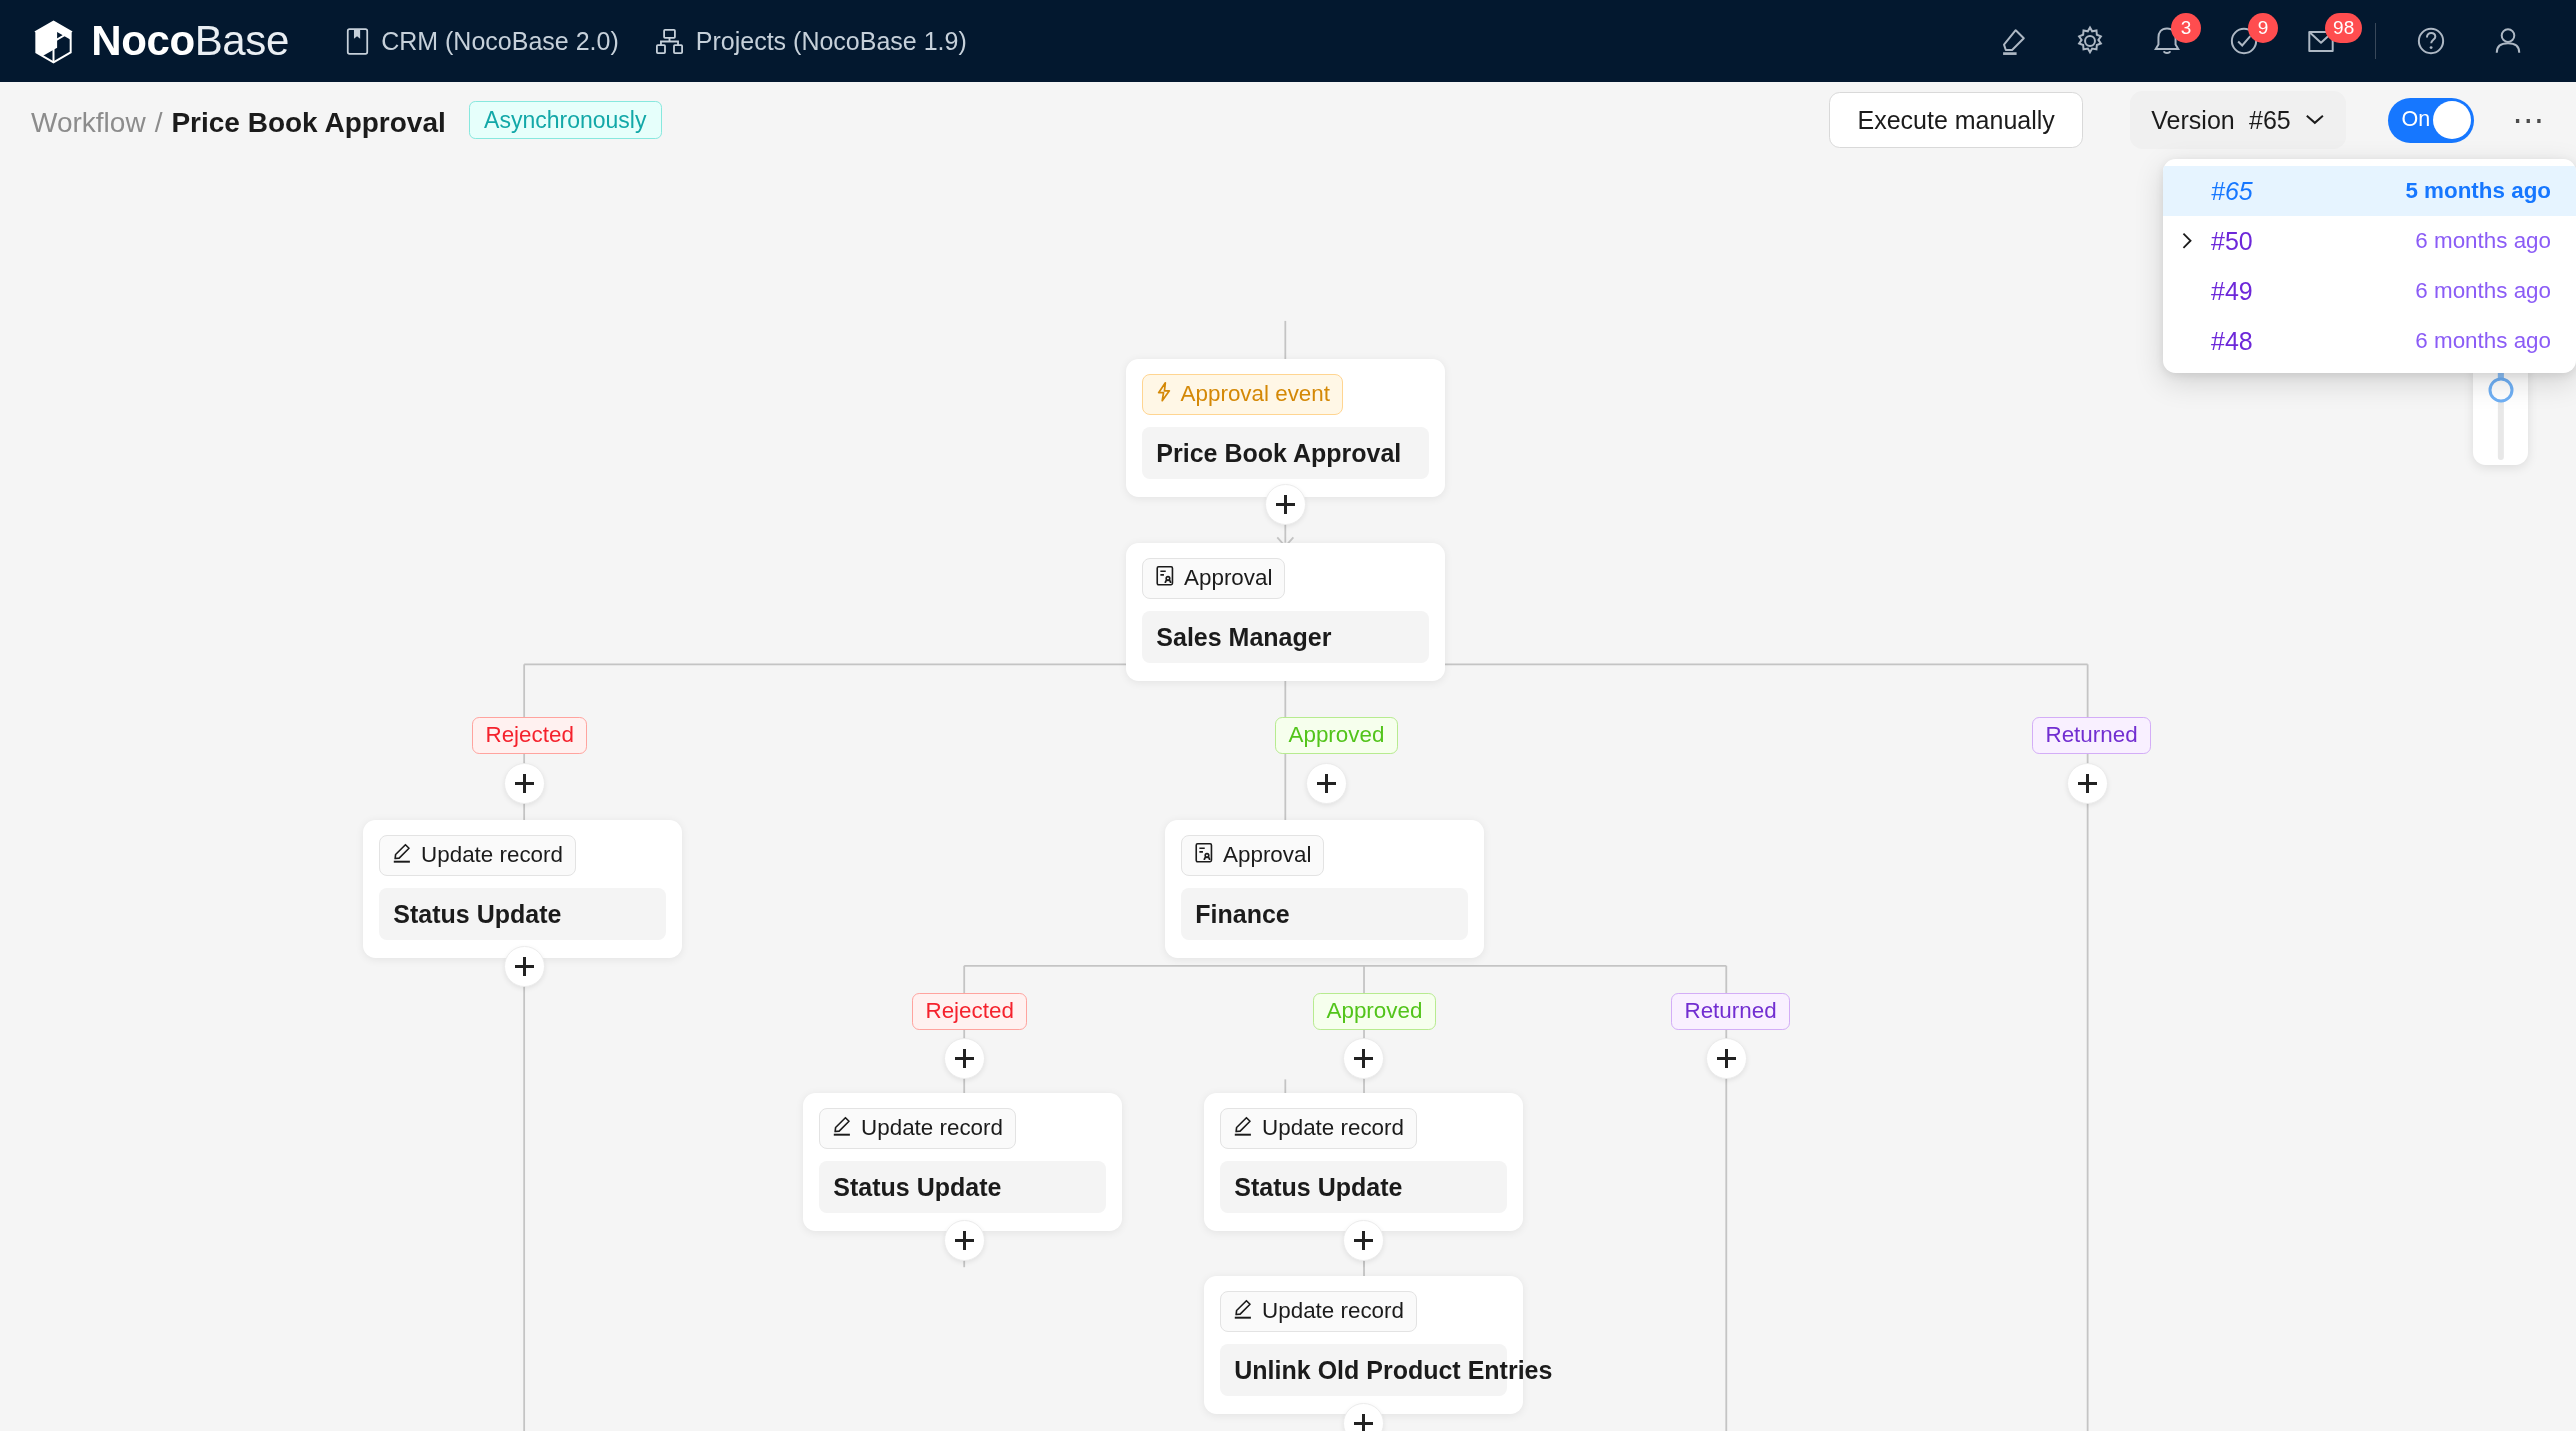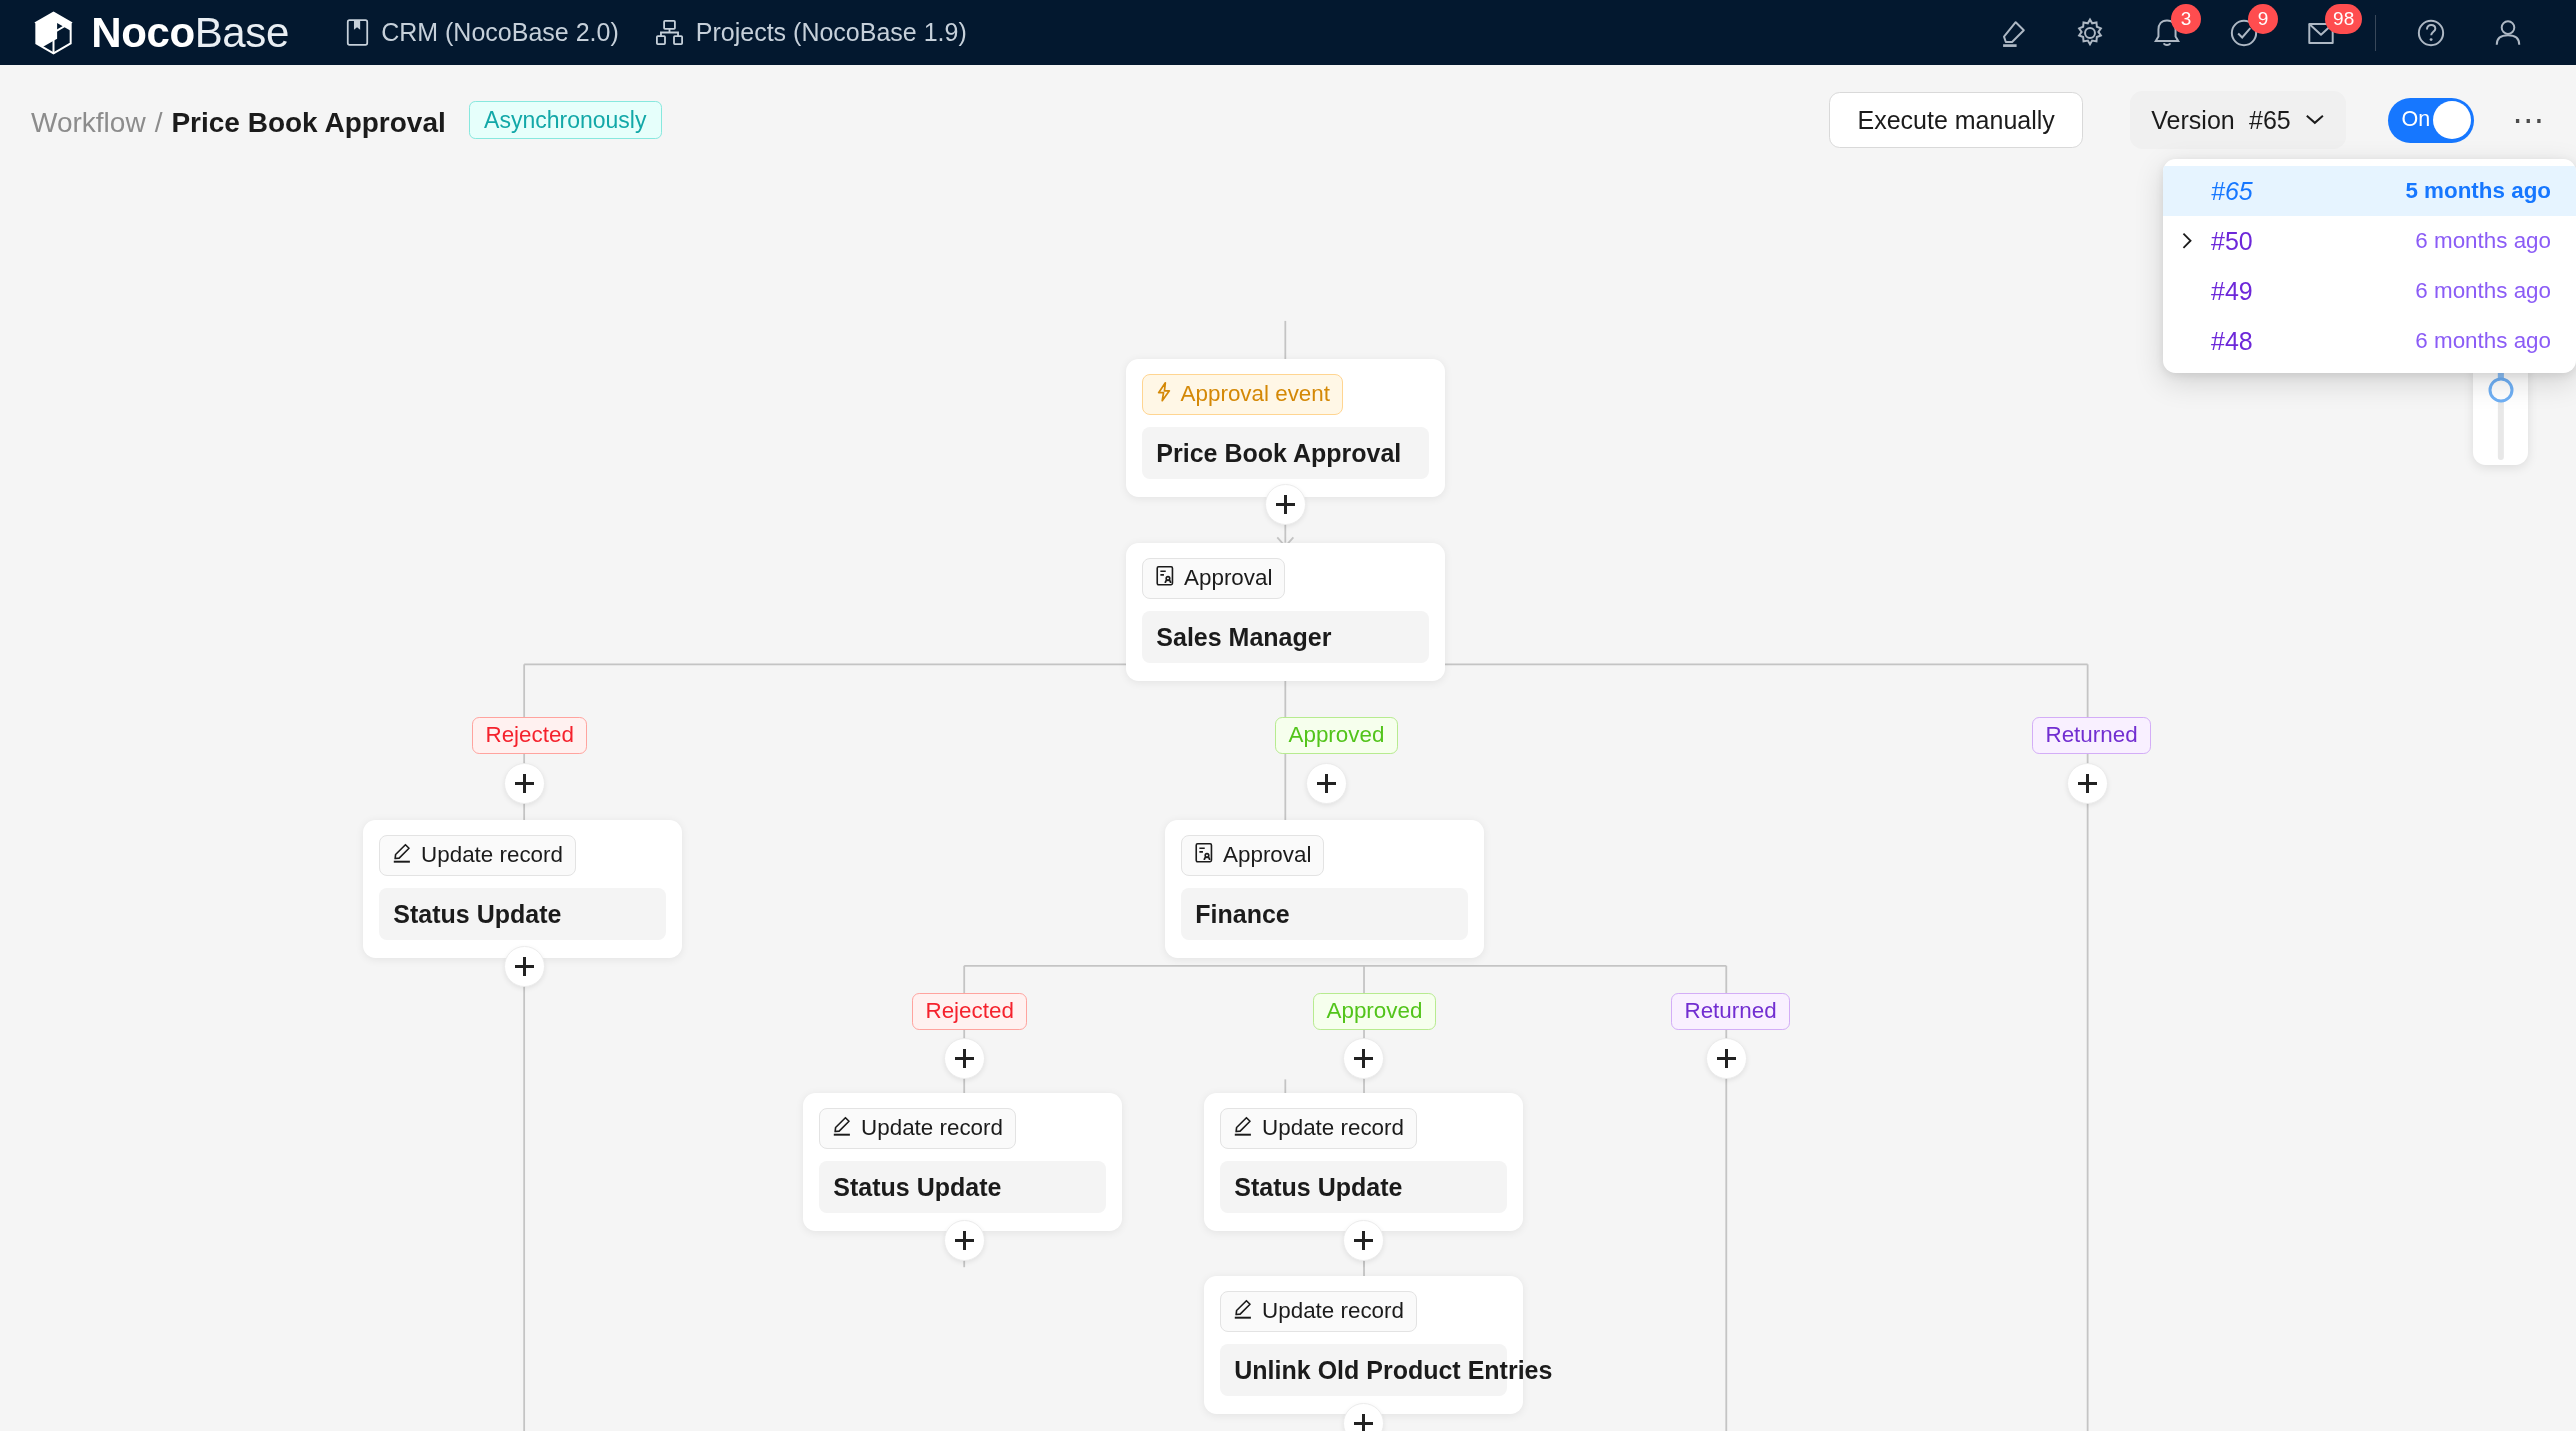--- a/index.html
+++ b/index.html
@@ -6,21 +6,21 @@
   html, body {
     width: 2576px; height: 1431px;
     background: #f5f5f5;
     font-family: "Liberation Sans", sans-serif;
     overflow: hidden;
   }
 
   
   .topbar {
     position: absolute; top: 0; left: 0;
-    width: 2576px; height: 65px;
+    width: 2576px; height: 82px;
     background: #03182f;
     display: flex; align-items: center;
     z-index: 50;
   }
   .logo-wrap {
     display: flex; align-items: center; gap: 14.3px;
     padding-left: 30px;
   }
   .logo-mark { width: 47px; height: 47px; flex: 0 0 auto; }
   .logo-text {

